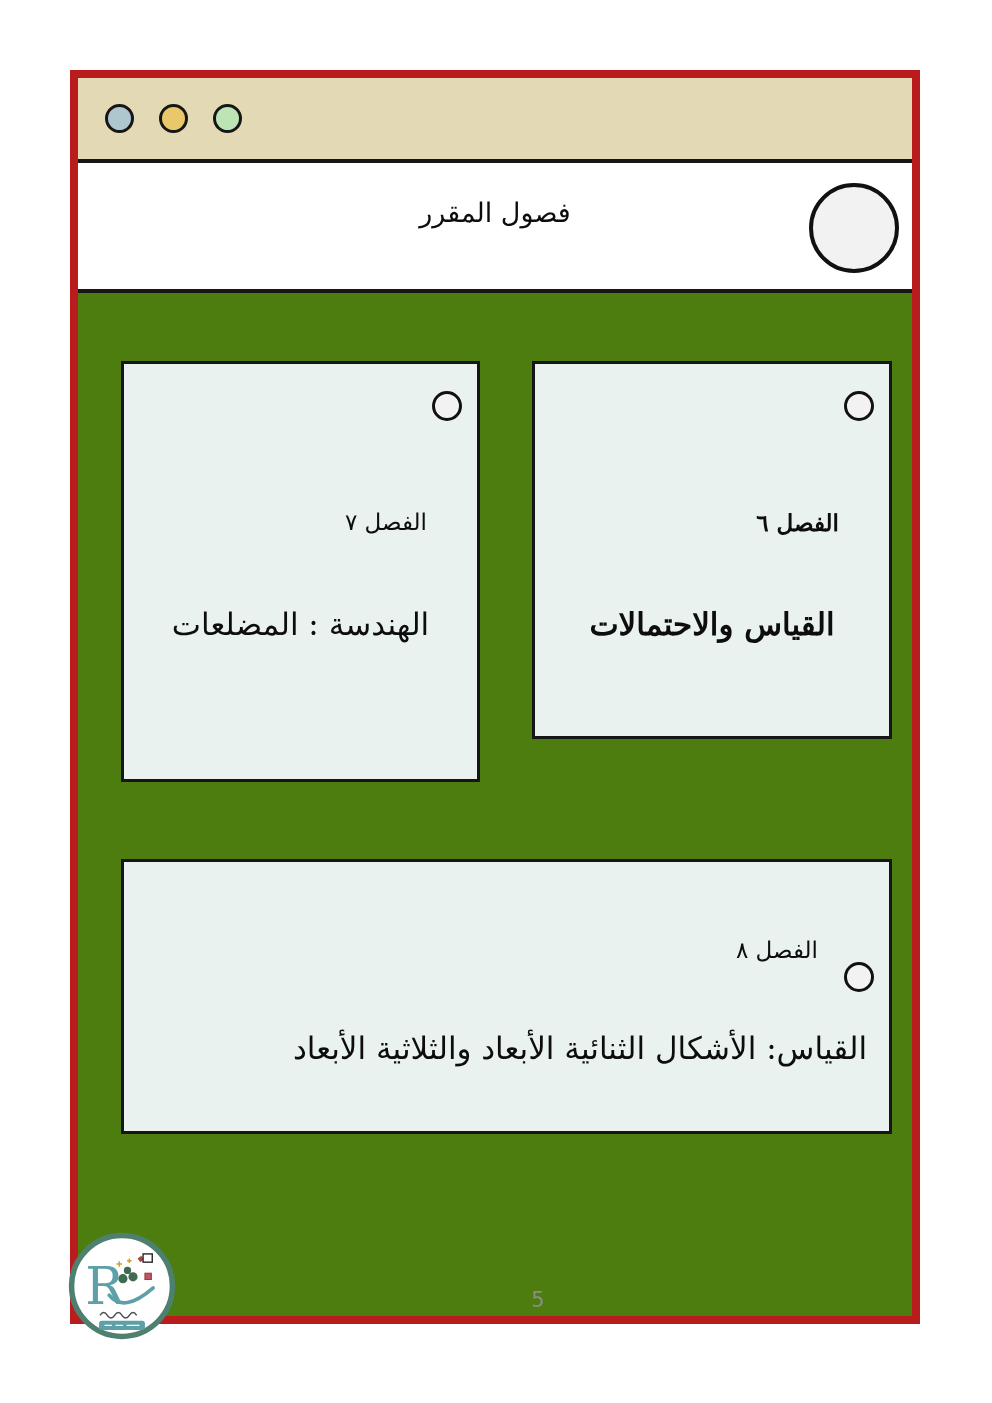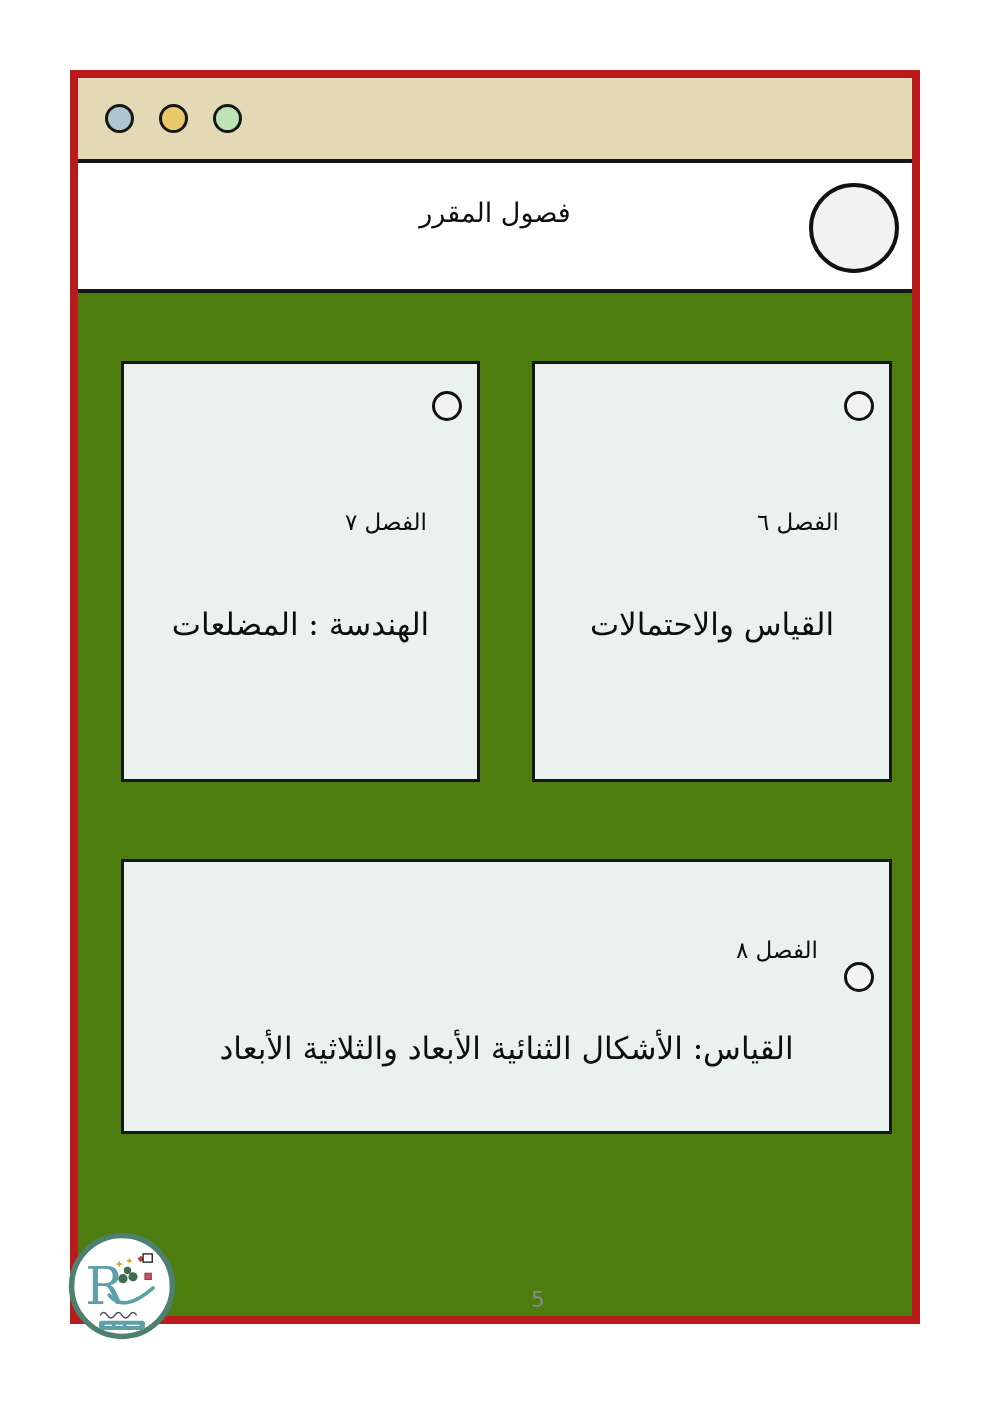--- a/index.html
+++ b/index.html
@@ -64,21 +64,21 @@
     border-radius: 50%;
     background: var(--circle-fill, #f2f2f2);
     border: 4px solid #111111;
   }
   
   .card {
     position: absolute;
     background: var(--card-background, #eaf2f0);
     border: 3px solid #161616;
   }
-  .card-ch6 { left: 454px; top: 283px; width: 360px; height: 421px; }
+  .card-ch6 { left: 454px; top: 283px; width: 360px; height: 378px; font-weight: bold; }
   .card-ch7 { left: 43px;  top: 283px; width: 359px; height: 421px; }
   .card-ch8 { left: 43px;  top: 781px; width: 771px; height: 275px; }
   .card-circle {
     position: absolute;
     top: 27px; right: 15px;
     width: 30px; height: 30px;
     border-radius: 50%;
     background: var(--circle-fill, #f2f2f2);
     border: 3px solid #111111;
   }
@@ -98,21 +98,21 @@
   .card-title {
     position: absolute;
     left: 0; right: 0;
     top: 242px;
     text-align: center;
     padding: 0 28px;
     font-size: 31px;
     direction: rtl;
     color: #0d0d0d;
   }
-  .card-ch8 .card-title { top: 168px; padding: 0 22px; }
+  .card-ch8 .card-title { top: 168px; padding: 0 22px; text-align: right; }
   
   .logo {
     position: absolute;
     left: 67px; top: 1231px;
     width: 110px; height: 110px;
   }
   .page-number {
     position: absolute;
     left: 520px; top: 1288px;
     width: 36px;

